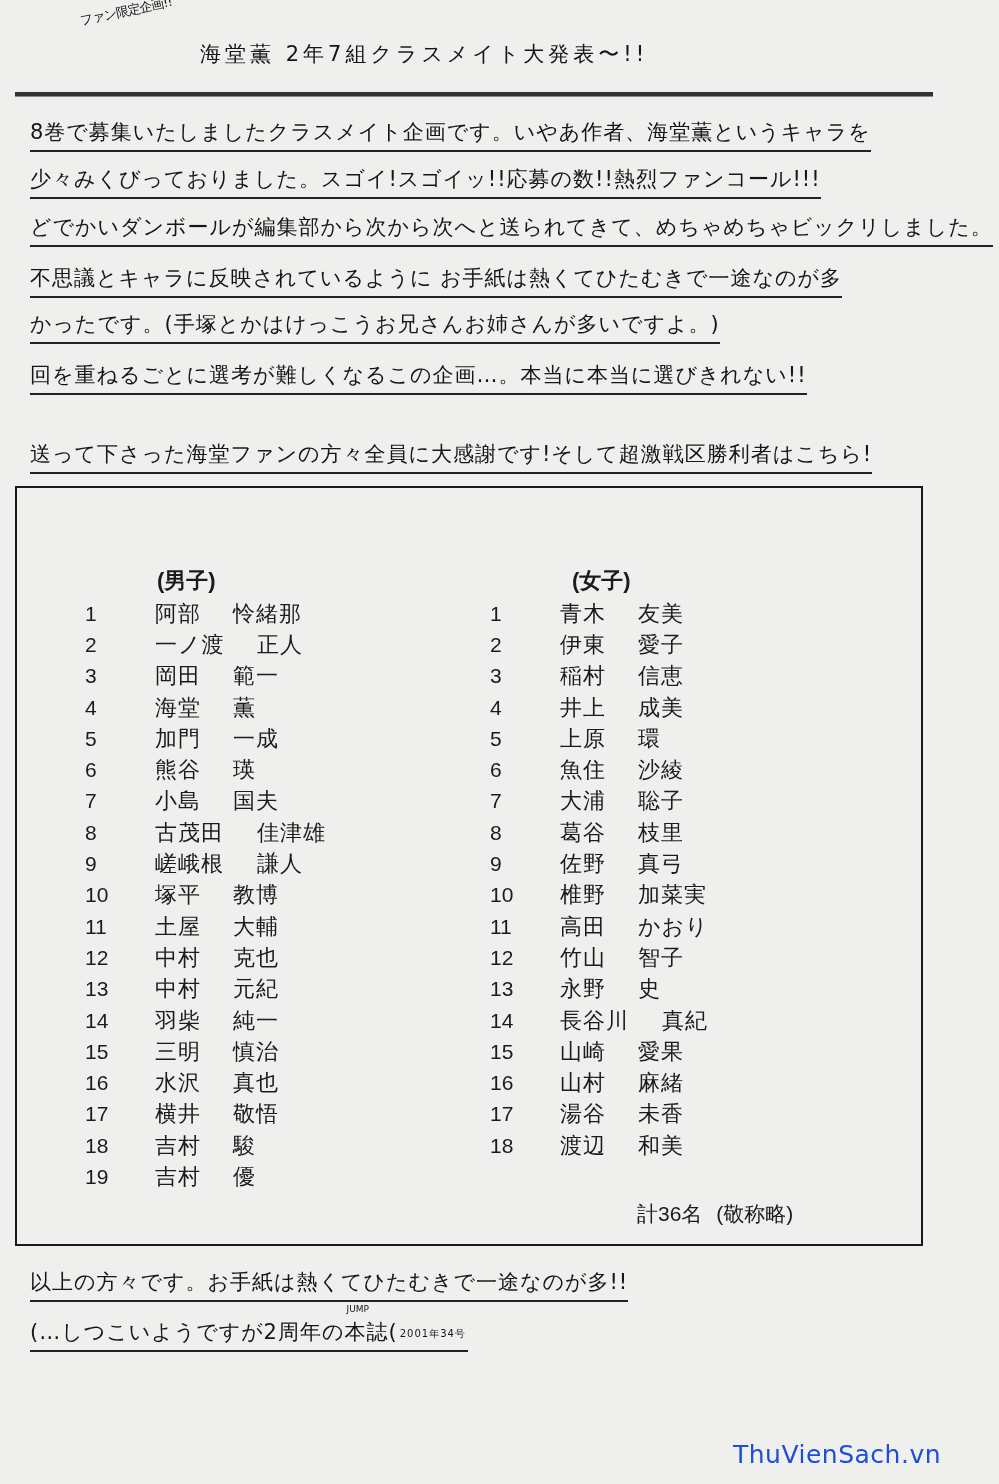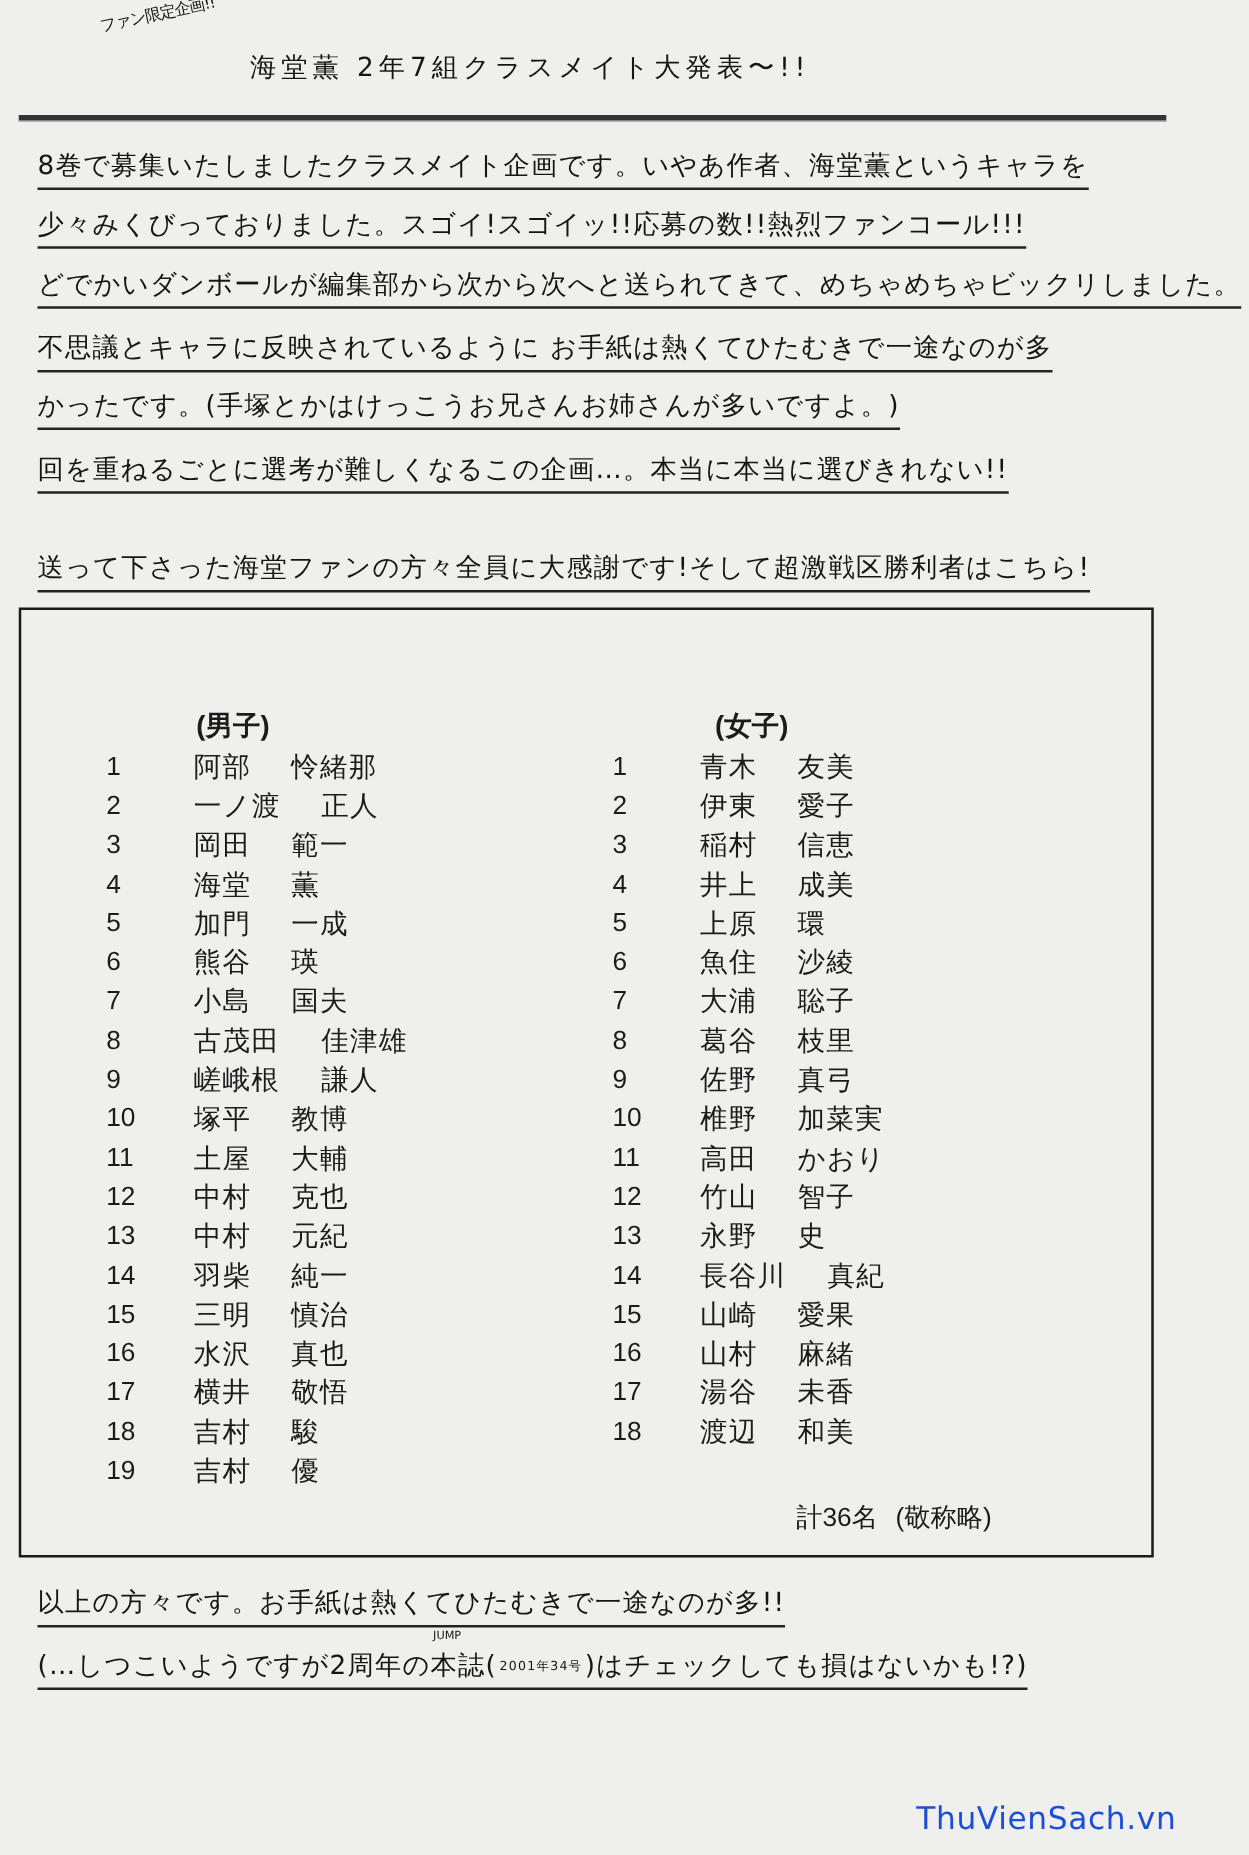--- a/index.html
+++ b/index.html
@@ -286,18 +286,18 @@
       <span>計36名</span><span>(敬称略)</span>
     </div>
   </div>
 
   <div>
     <div class="hand line" style="top:1268px;">以上の方々です。お手紙は熱くてひたむきで一途なのが多!!</div>
     <div class="hand line" style="top:1318px;">
       <span>(…しつこいようですが2周年の</span><span class="ruby"><span class="rt">JUMP</span><span>本誌</span></span>(<span class="frac">
           <span>2001年</span>
           <span>34号</span>
-        </span><span>)はチェックしても損はないかも!?)</span>
+        </span>
     </div>
   </div>
 
   <div class="watermark">ThuVienSach.vn</div>
 </div>
 
 </body></html>

